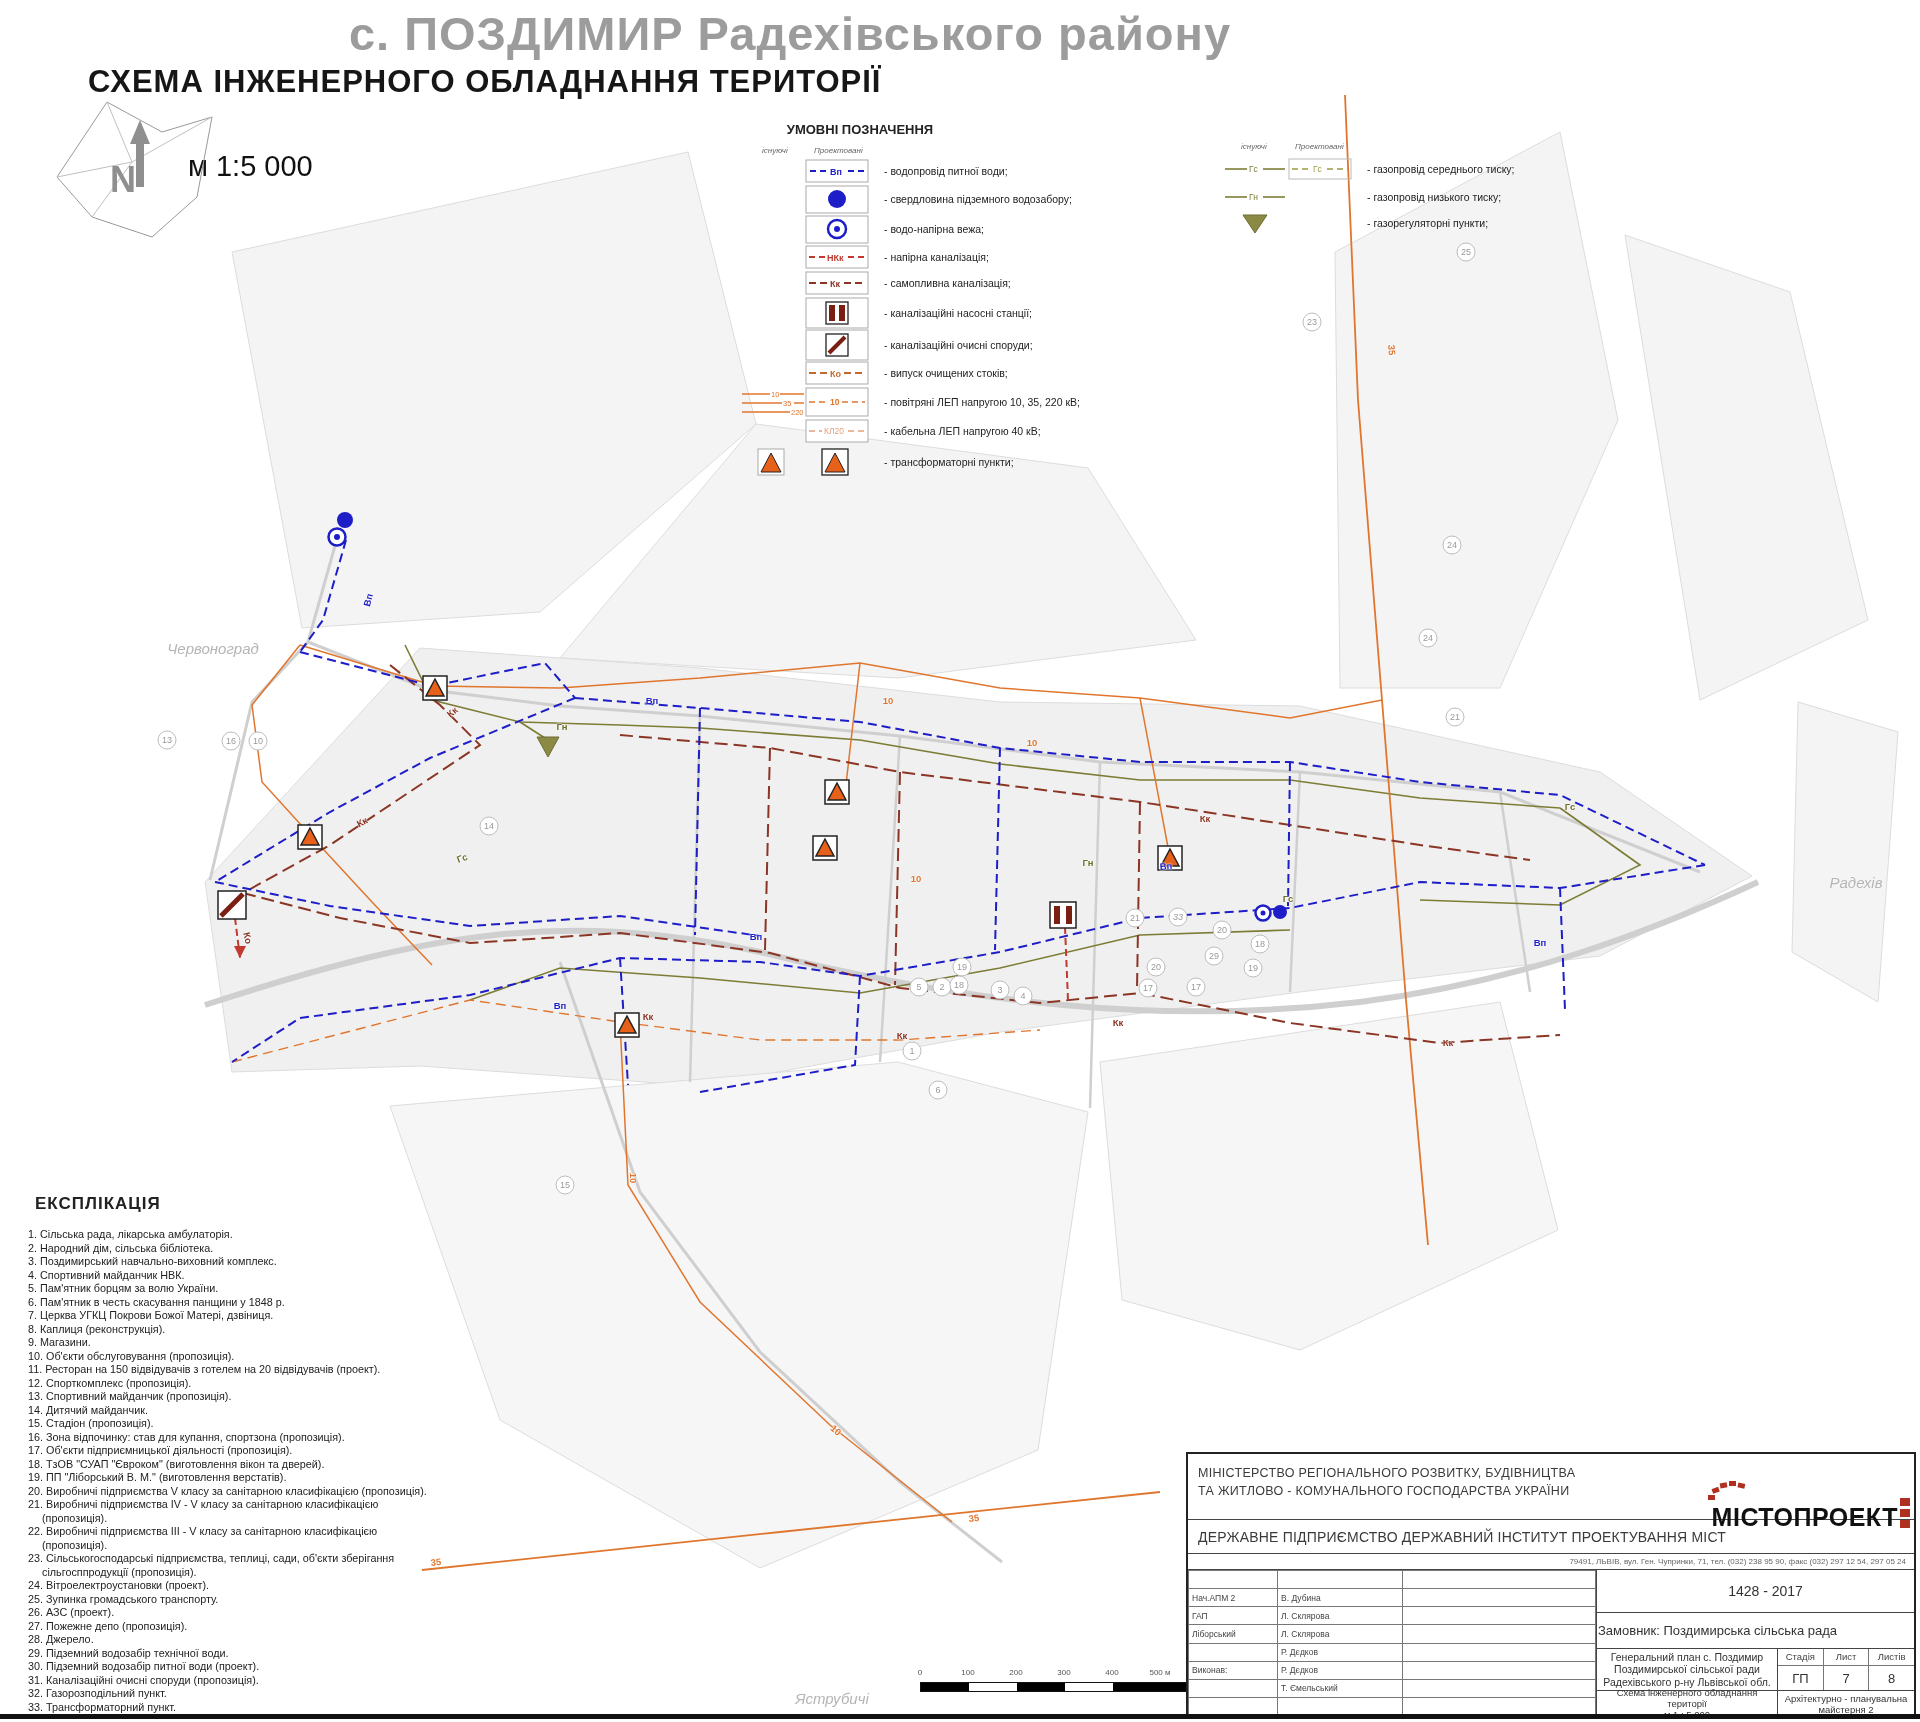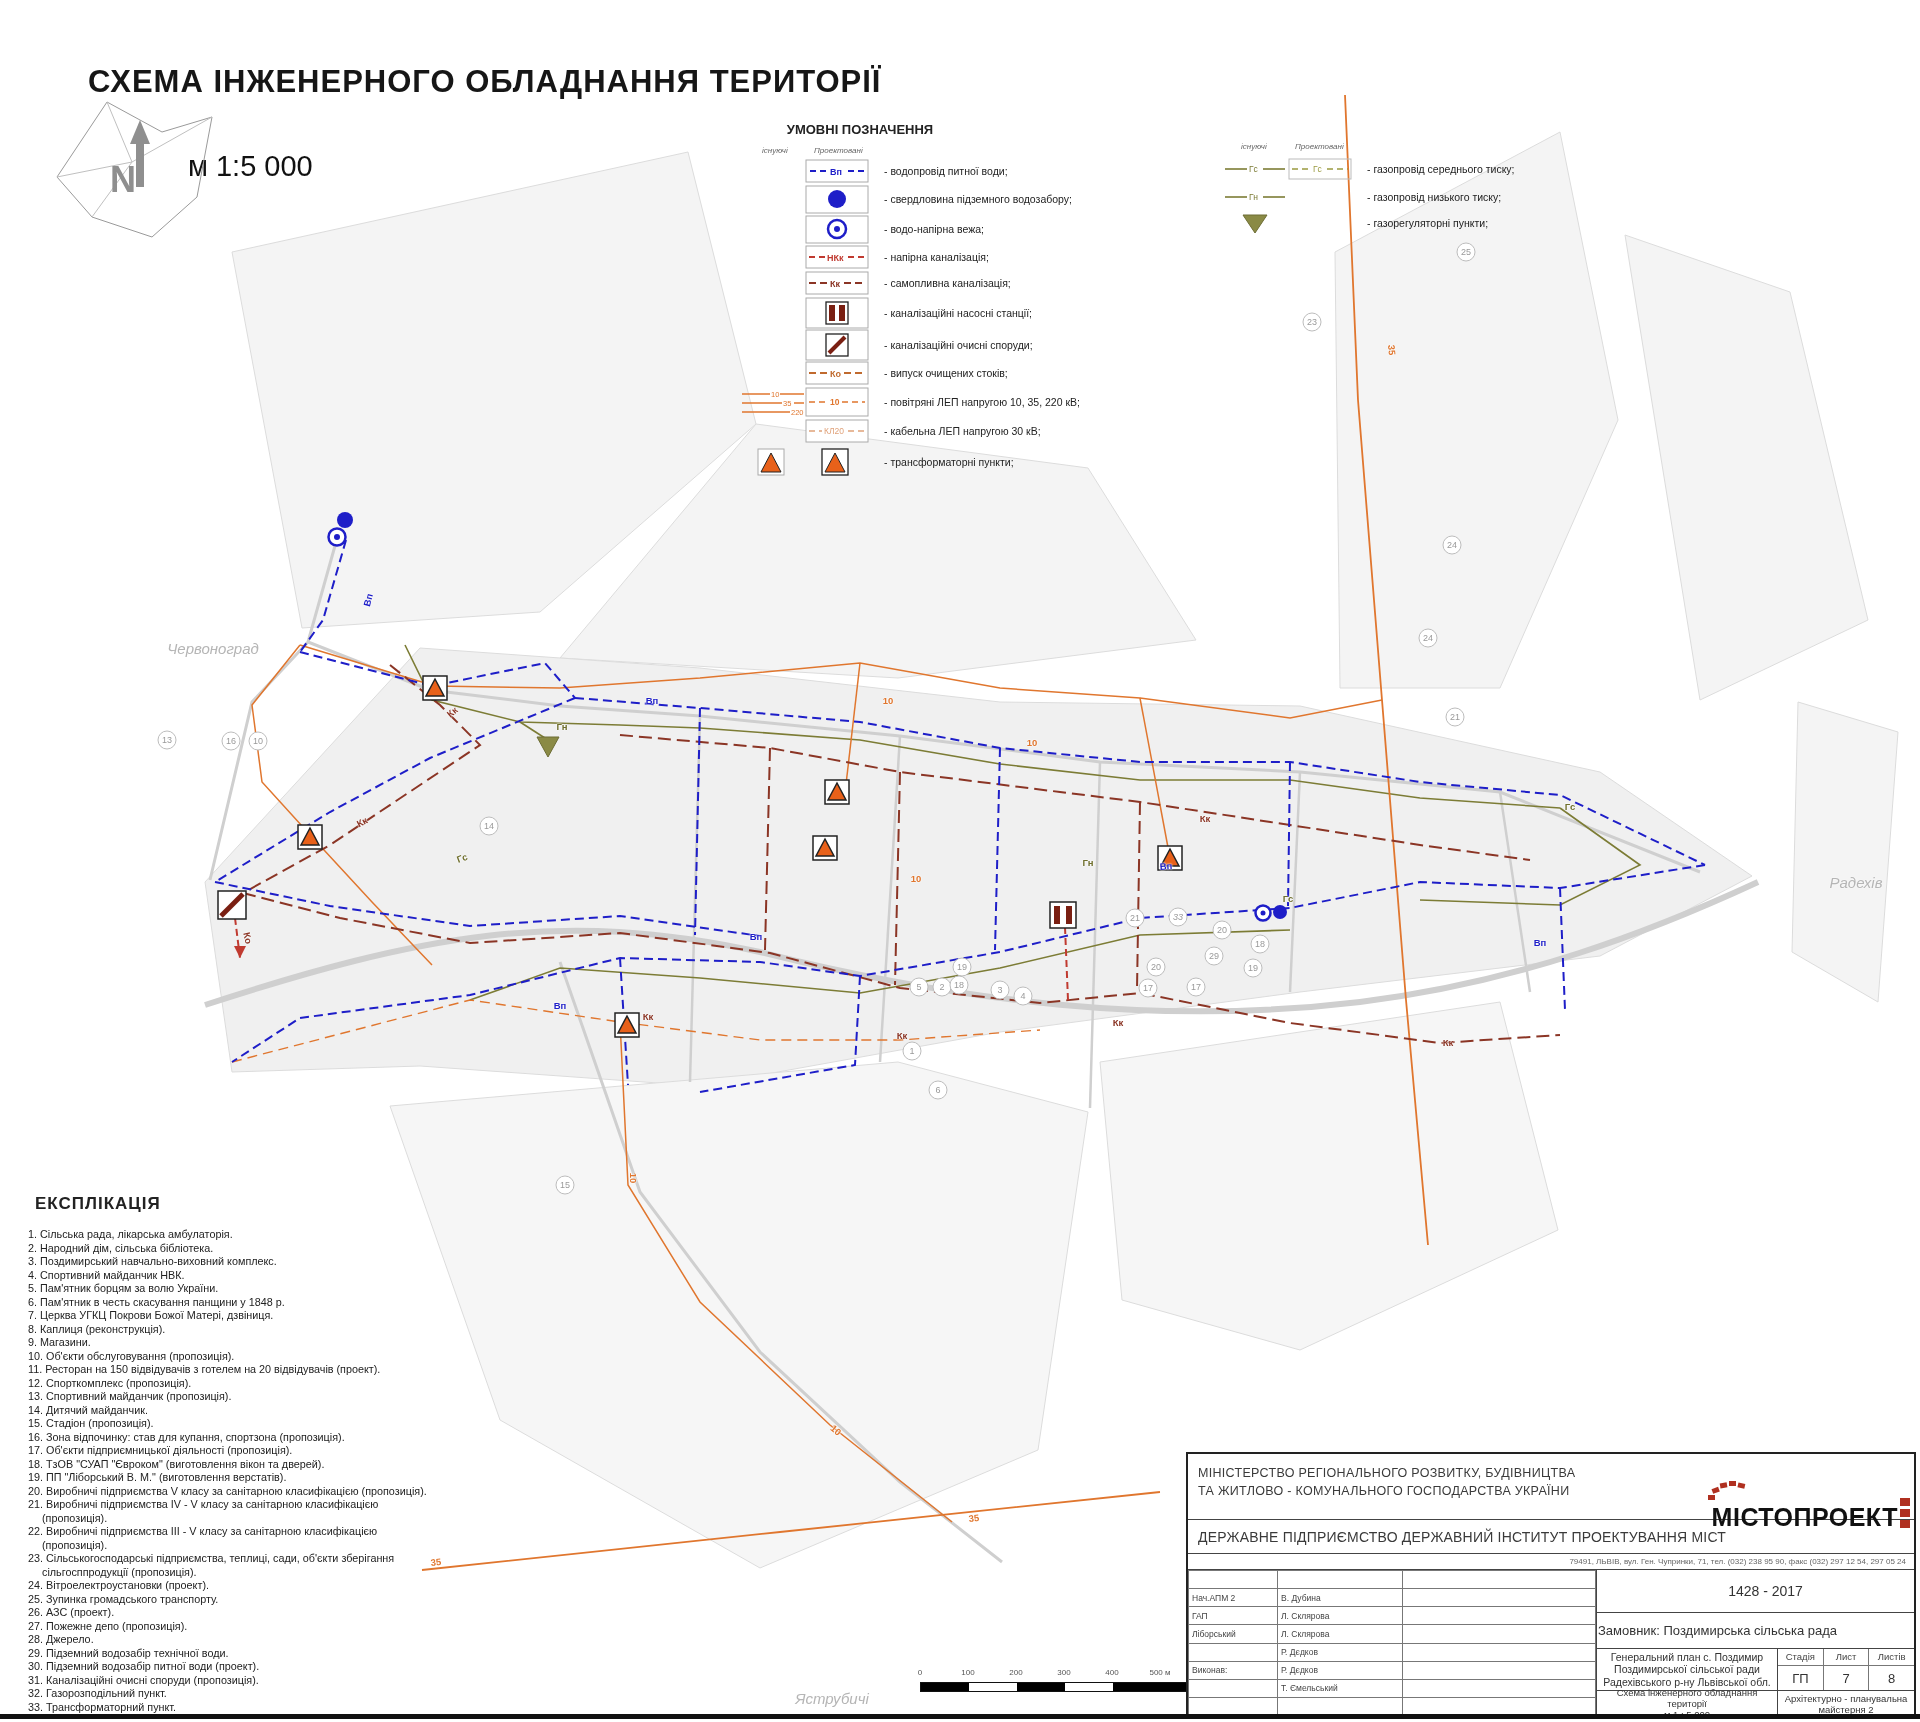--- a/index.html
+++ b/index.html
@@ -285,20 +285,21 @@
       <span class="pnum" style="left: 1452px; top: 545px; transform: translate(-50%, -50%);">24</span>
       <span class="pnum" style="left: 1455px; top: 717px; transform: translate(-50%, -50%);">21</span>
       <span class="pnum" style="left: 1312px; top: 322px; transform: translate(-50%, -50%);">23</span>
       <span class="pnum" style="left: 1466px; top: 252px; transform: translate(-50%, -50%);">25</span>
       <span class="pnum" style="left: 565px; top: 1185px; transform: translate(-50%, -50%);">15</span>
       <span class="place" style="left: 213px; top: 648px; transform: translate(-50%, -50%);">Червоноград</span>
       <span class="place" style="left: 1856px; top: 882px; transform: translate(-50%, -50%);">Радехів</span>
       <span class="place" style="left: 832px; top: 1698px; transform: translate(-50%, -50%);">Яструбичі</span>
     </div>
 
+  <div class="main-title">с. ПОЗДИМИР Радехівського району</div>
   <div class="sub-title">СХЕМА ІНЖЕНЕРНОГО ОБЛАДНАННЯ ТЕРИТОРІЇ</div>
   <div class="scale-note">м 1:5 000</div>
 
   <div class="compass">
     <svg width="165" height="155" viewBox="0 0 165 155">
       <polygon points="5,85 55,10 110,40 160,25 145,105 100,145 40,125" fill="none" stroke="#9a9a9a" stroke-width="1"></polygon>
       <polyline points="5,85 80,70 160,25" fill="none" stroke="#c0c0c0" stroke-width="1"></polyline>
       <polyline points="55,10 80,70 40,125" fill="none" stroke="#c0c0c0" stroke-width="1"></polyline>
       <polygon points="88,28 78,52 98,52" fill="#8f8f8f"></polygon>
       <rect x="84" y="50" width="8" height="45" fill="#8f8f8f"></rect>
@@ -425,21 +426,21 @@
 
     <div class="lrow" style="top:296px">
       <div class="lsym">
         <svg width="134" height="26">
             <rect x="66" y="2" width="62" height="22" fill="#fff" stroke="#aaa"></rect>
           <line x1="69" y1="13" x2="82" y2="13" stroke="#e0a27a" stroke-width="1.5" stroke-dasharray="6 4"></line>
           <text x="84" y="16" font-size="8.5" fill="#e0a27a">КЛ20</text>
           <line x1="108" y1="13" x2="125" y2="13" stroke="#e0a27a" stroke-width="1.5" stroke-dasharray="6 4"></line>
         </svg>
       </div>
-      <div class="llab">- кабельна ЛЕП напругою 30 кВ;</div>
+      <div class="llab">- кабельна ЛЕП напругою 40 кВ;</div>
     </div>
 
     <div class="lrow" style="top:324px">
       <div class="lsym">
         <svg width="134" height="32">
           <rect x="18" y="3" width="26" height="26" fill="#fff" stroke="#aaa"></rect>
           <path d="M31,7 L41,26 L21,26 Z" fill="#e8611a" stroke="#222" stroke-width="1"></path>
           <rect x="82" y="3" width="26" height="26" fill="#fff" stroke="#222" stroke-width="1.3"></rect>
           <path d="M95,7 L105,26 L85,26 Z" fill="#e8611a" stroke="#222" stroke-width="1"></path>
           <line x1="95" y1="7" x2="95" y2="26" stroke="#fff" stroke-width="0"></line>

